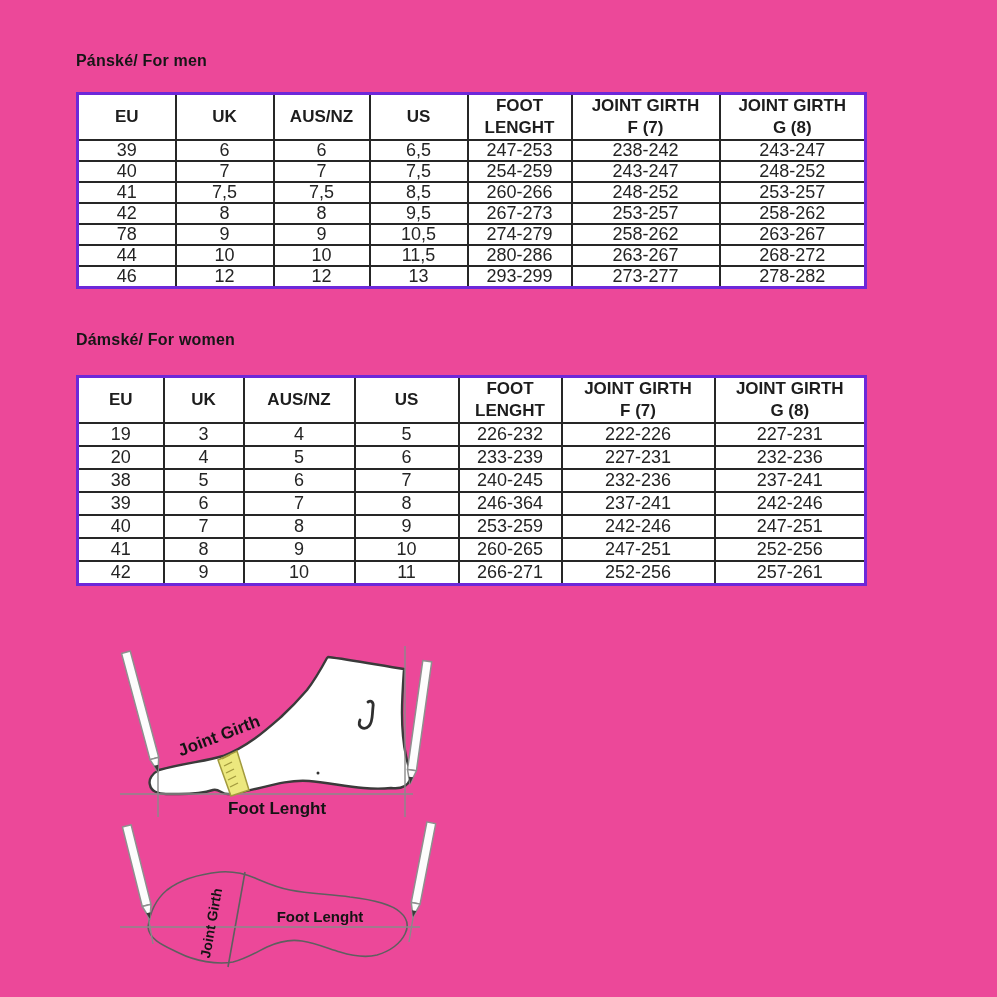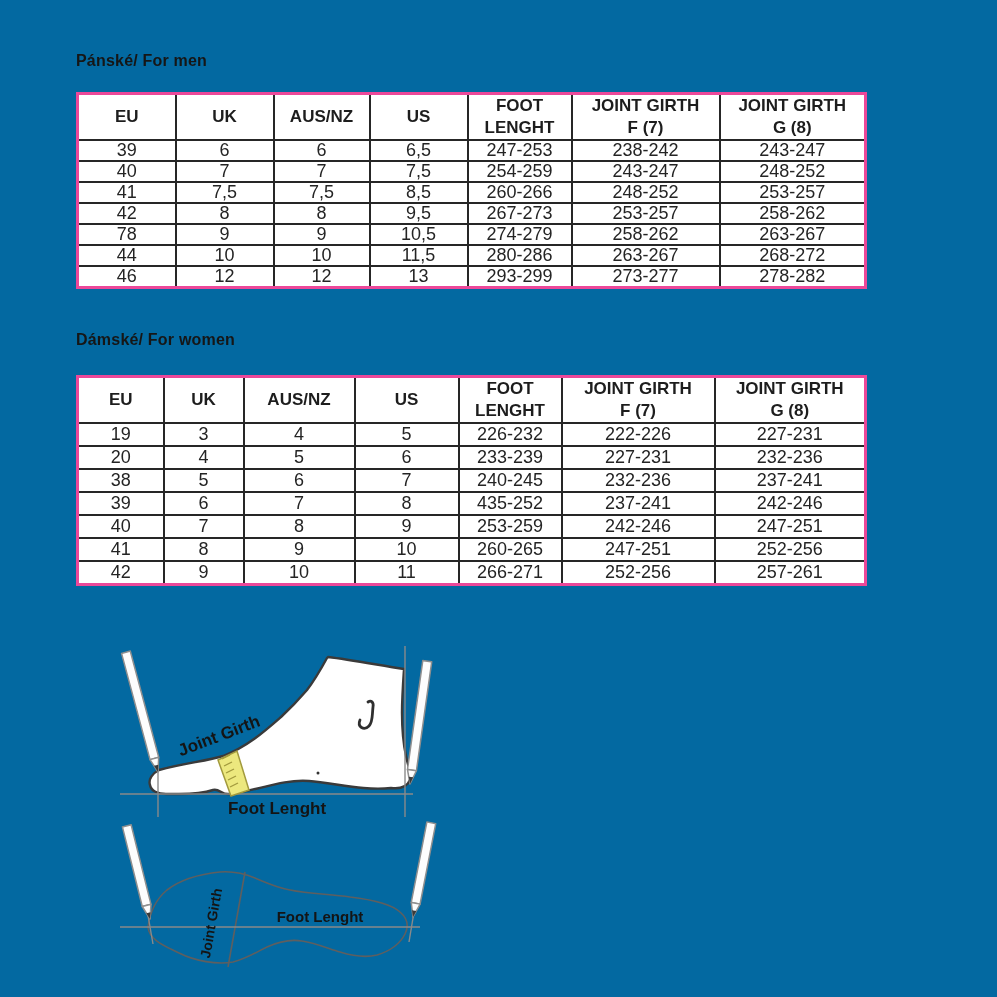--- a/index.html
+++ b/index.html
@@ -1,23 +1,23 @@
 <!DOCTYPE html>
 <html><head>
 <meta charset="utf-8">
 <style>
   html,body{margin:0;padding:0;background:#ffffff;}
   body{width:997px;height:997px;font-family:"Liberation Sans",sans-serif;}
-  .page{position:relative;width:997px;height:997px;background:#0369a1;overflow:hidden;text-decoration:underline;}
+  .page{position:relative;width:997px;height:997px;background:#ec4899;overflow:hidden;text-decoration:underline;}
 
   .section-title{position:absolute;margin:0;font-size:16px;font-weight:bold;color:#161616;letter-spacing:0.2px;}
   .men-title{left:76px;top:52px;}
   .women-title{left:76px;top:331px;}
 
-  table.size-table{position:absolute;border-collapse:collapse;table-layout:fixed;width:788px;background:#fff;border:3px solid #ec4899;}
+  table.size-table{position:absolute;border-collapse:collapse;table-layout:fixed;width:788px;background:#fff;border:3px solid #6d28d9;}
   .men-table{left:76px;top:92px;}
   .women-table{left:76px;top:375px;}
   .size-table th,.size-table td{border:2px solid #262626;text-align:center;vertical-align:middle;padding:0;color:#242424;overflow:hidden;}
   .size-table th{font-size:17px;font-weight:bold;white-space:pre-line;line-height:1.3;height:44px;color:#1d1d1d;}
   .men-table td{font-size:18px;height:19px;line-height:19px;}
   .women-table td{font-size:18px;height:21px;line-height:21px;}
 
   .diagram{position:absolute;}
   .diagram-side{left:95px;top:640px;}
   .diagram-top{left:95px;top:820px;}
@@ -182,21 +182,21 @@
           <td>7</td>
           <td>240-245</td>
           <td>232-236</td>
           <td>237-241</td>
         </tr>
         <tr>
           <td>39</td>
           <td>6</td>
           <td>7</td>
           <td>8</td>
-          <td>435-252</td>
+          <td>246-364</td>
           <td>237-241</td>
           <td>242-246</td>
         </tr>
         <tr>
           <td>40</td>
           <td>7</td>
           <td>8</td>
           <td>9</td>
           <td>253-259</td>
           <td>242-246</td>

